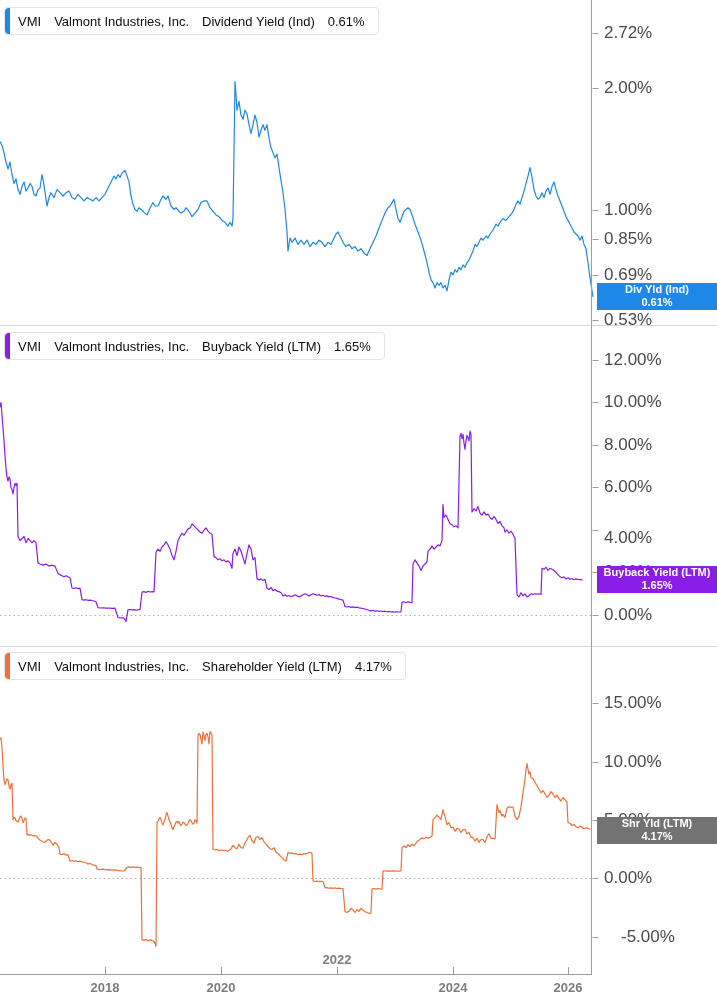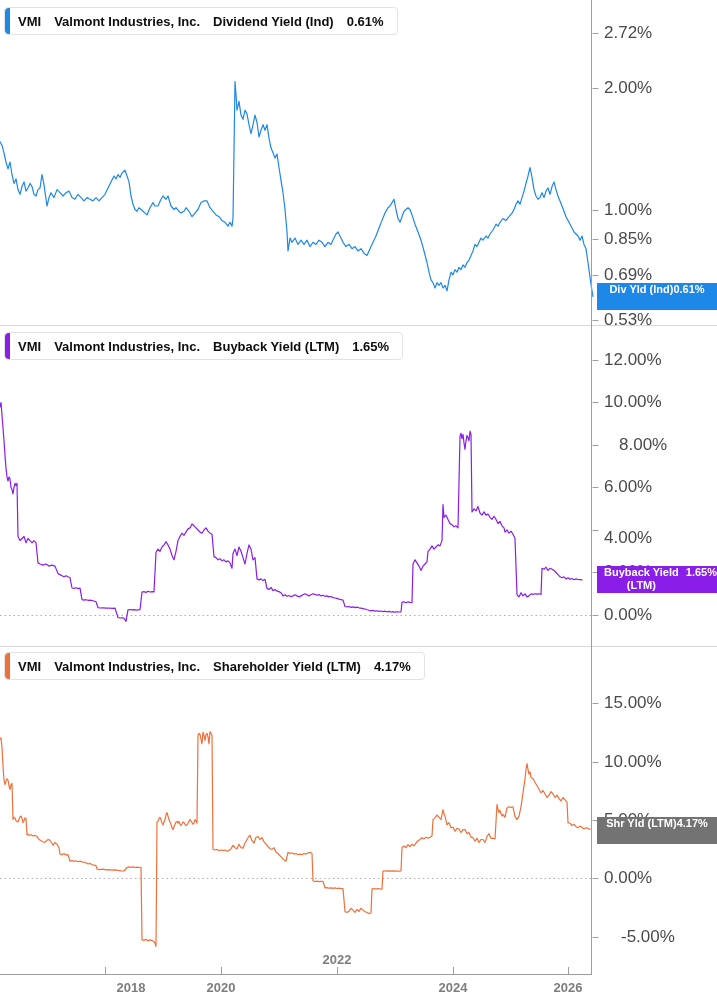--- a/index.html
+++ b/index.html
@@ -1,25 +1,25 @@
 <!DOCTYPE html>
 <html><head>
 <meta charset="utf-8">
 <style>
   html,body{margin:0;padding:0;background:#fff}
   .screen{position:relative;width:717px;height:1005px;background:#ffffff;overflow:hidden;
           font-family:"Liberation Sans",sans-serif;}
   #canvas{position:absolute;left:0;top:0;z-index:2}
   .legend{position:absolute;left:4px;display:inline-flex;align-items:center;gap:13px;
           background:#fff;border:1px solid #e3e3e3;border-radius:4px;height:26px;
-          padding:0 13px 0 0;font-size:13px;font-weight:700;color:#0d0d0d;z-index:5;white-space:nowrap}
+          padding:0 13px 0 0;font-size:13px;font-weight:400;color:#0d0d0d;z-index:5;white-space:nowrap}
   .lbar{width:5px;height:26px;border-radius:4px 0 0 4px;margin-right:-5px;flex:none}
   .badge{position:absolute;left:597px;width:120px;height:27px;z-index:4;color:#fff;
-         font-size:11px;font-weight:700;line-height:12.5px;display:flex;flex-direction:row;
-         justify-content:center;text-align:center}
+         font-size:11px;font-weight:700;line-height:12.5px;display:flex;flex-direction:column;
+         text-align:center}
   .axlbl{position:absolute;left:604px;font-size:17px;line-height:14px;color:#4a4a4a;z-index:1}
   .yrlbl{position:absolute;transform:translateX(-50%);font-size:13px;font-weight:700;color:#7d7d7d;z-index:3}
 </style>
 </head>
 <body>
 
 <div class="screen">
 
   <svg id="canvas" width="717" height="1005" viewBox="0 0 717 1005">
       <line x1="0" y1="325.5" x2="717" y2="325.5" stroke="#d9d9d9" stroke-width="1"></line>
@@ -95,31 +95,31 @@
 
   <div id="axis-labels">
       <div class="axlbl" style="top: 26px;">2.72%</div>
       <div class="axlbl" style="top: 81px;">2.00%</div>
       <div class="axlbl" style="top: 203px;">1.00%</div>
       <div class="axlbl" style="top: 232px;">0.85%</div>
       <div class="axlbl" style="top: 268px;">0.69%</div>
       <div class="axlbl" style="top: 313px;">0.53%</div>
       <div class="axlbl" style="top: 353px;">12.00%</div>
       <div class="axlbl" style="top: 395px;">10.00%</div>
-      <div class="axlbl" style="top: 438px; margin-left: 15px;">8.00%</div>
+      <div class="axlbl" style="top: 438px;">8.00%</div>
       <div class="axlbl" style="top: 480px;">6.00%</div>
       <div class="axlbl" style="top: 531px;">4.00%</div>
       <div class="axlbl" style="top: 565px;">2.00%</div>
       <div class="axlbl" style="top: 608px;">0.00%</div>
       <div class="axlbl" style="top: 696px;">15.00%</div>
       <div class="axlbl" style="top: 755px;">10.00%</div>
       <div class="axlbl" style="top: 813px;">5.00%</div>
       <div class="axlbl" style="top: 871px;">0.00%</div>
       <div class="axlbl" style="top: 930px; margin-left: 17px;">-5.00%</div>
     </div>
   <div id="year-labels">
-      <div class="yrlbl" style="left: 105px; top: 980px; margin-left: 26px;">2018</div>
+      <div class="yrlbl" style="left: 105px; top: 980px;">2018</div>
       <div class="yrlbl" style="left: 221px; top: 980px;">2020</div>
       <div class="yrlbl" style="left: 337px; top: 952px;">2022</div>
       <div class="yrlbl" style="left: 453px; top: 980px;">2024</div>
       <div class="yrlbl" style="left: 568px; top: 980px;">2026</div>
     </div>
 </div>
 
 </body></html>

